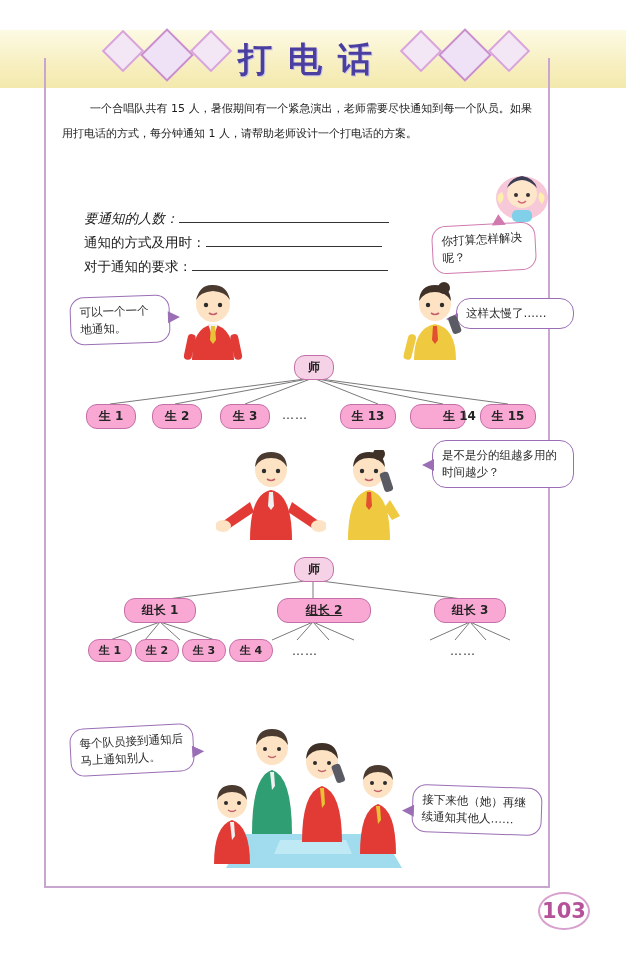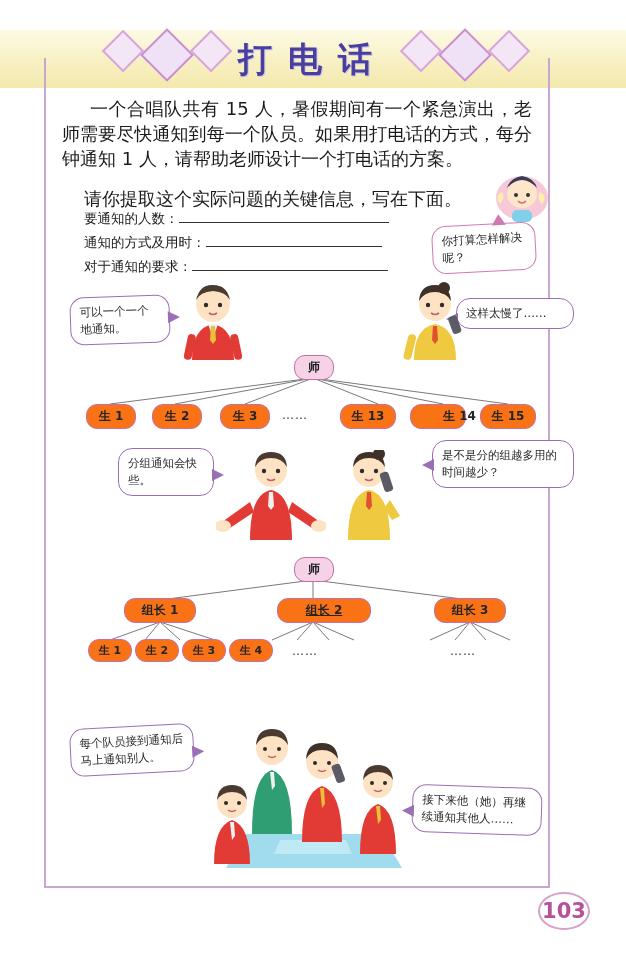--- a/index.html
+++ b/index.html
@@ -86,21 +86,21 @@
   .frame-right {
     position: absolute;
     left: 548px; top: 58px;
     width: 2px; height: 830px;
     background: #c9a6cf;
   }
   
   .para {
     position: absolute;
     font-family: "DejaVu Sans", sans-serif;
-    font-size: 18px;
+    font-size: 11px;
     line-height: 25px;
     color: #1b1b1b;
   }
   #intro-para {
     left: 62px; top: 96px;
     width: 470px;
     text-indent: 28px;
     text-align: justify;
   }
   #ask-para {
@@ -113,21 +113,21 @@
     font-size: 13.5px;
     color: #1b1b1b;
     white-space: nowrap;
   }
   .blank-line .rule {
     display: inline-block;
     border-bottom: 1px solid #333;
     height: 12px;
     vertical-align: baseline;
   }
-  #blank-1 { left: 84px; top: 210px; }
+  #blank-1 { left: 84px; top: 210px; font-style: italic; }
   #blank-2 { left: 84px; top: 234px; }
   #blank-3 { left: 84px; top: 258px; }
   #think-para { left: 62px; top: 680px; }
 
   
   .bubble {
     position: absolute;
     border: 1.5px solid #9b6fb5;
     border-radius: 14px;
     background: #ffffff;
@@ -209,21 +209,21 @@
     border-top: 6px solid transparent;
     border-bottom: 6px solid transparent;
     border-right: 12px solid #9b6fb5;
   }
 
   
   .node {
     position: absolute;
     border: 1.5px solid #c46fa8;
     border-radius: 11px;
-    background: #f97316;
+    background: #f9a8d4;
     font-family: "DejaVu Sans", sans-serif;
     font-size: 12px;
     font-weight: bold;
     color: #242424;
     padding: 3px 9px;
     box-sizing: border-box;
     text-align: center;
     white-space: nowrap;
   }
   .node.root { background: #f6d2e6; padding: 3px 13px; }
@@ -286,21 +286,20 @@
 
   <div class="title-wrap">
     <div class="page-title">打电话</div>
   </div>
 
   <div class="frame-left"></div>
   <div class="frame-right"></div>
   <div class="frame-bottom"></div>
 
   <div class="para" id="intro-para">一个合唱队共有 15 人，暑假期间有一个紧急演出，老师需要尽快通知到每一个队员。如果用打电话的方式，每分钟通知 1 人，请帮助老师设计一个打电话的方案。</div>
-  <div class="para" id="ask-para">请你提取这个实际问题的关键信息，写在下面。</div>
 
   <div class="blank-line" id="blank-1">
     <span>要通知的人数：</span><span class="rule" style="width:210px"></span>
   </div>
   <div class="blank-line" id="blank-2">
     <span>通知的方式及用时：</span><span class="rule" style="width:176px"></span>
   </div>
   <div class="blank-line" id="blank-3">
     <span>对于通知的要求：</span><span class="rule" style="width:196px"></span>
   </div>
@@ -325,24 +324,20 @@
   <div class="bubble" id="bubble-one-by-one">
     <div class="tail"></div>
     <span>可以一个一个地通知。</span>
   </div>
 
   <div class="bubble" id="bubble-too-slow">
     <div class="tail"></div>
     <span>这样太慢了……</span>
   </div>
 
-  <div class="bubble" id="bubble-group-faster">
-    <div class="tail"></div>
-    <span>分组通知会快些。</span>
-  </div>
 
   <div class="bubble" id="bubble-more-groups">
     <div class="tail"></div>
     <span>是不是分的组越多用的时间越少？</span>
   </div>
 
   <div class="bubble" id="bubble-each-tells">
     <div class="tail"></div>
     <span>每个队员接到通知后马上通知别人。</span>
   </div>

